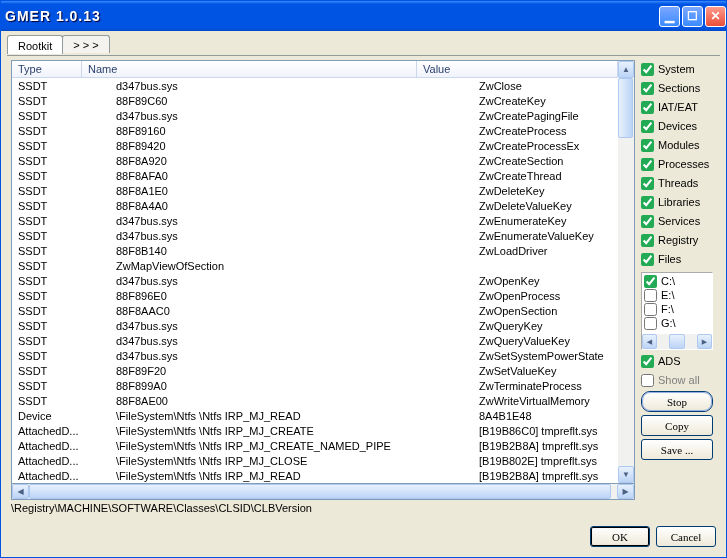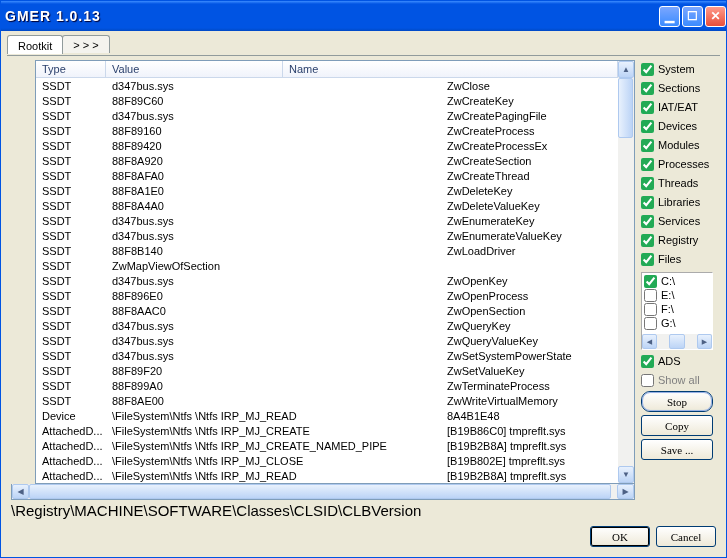--- a/index.html
+++ b/index.html
@@ -27,55 +27,55 @@
 
 .list-wrap { flex: 1; display: flex; flex-direction: column; }
 .list { flex: 1; border: 1px solid #7f9db9; background: #fff; overflow: hidden; display: flex; flex-direction: column; }
 .list-header { display: flex; background: linear-gradient(to bottom, #fff, #f0f3fb); border-bottom: 1px solid #cbd8eb; height: 17px; }
 .list-header .col { border-right: 1px solid #cbd8eb; padding: 1px 6px; color: #2a3f6b; font-size: 11px; display: flex; align-items: center; }
 .col-type { width: 70px; }
 .col-name { width: 335px; }
 .col-value { flex: 1; }
 
 .list-body { flex: 1; overflow: hidden; }
-.list-row { display: flex; height: 15px; }
+.list-row { display: flex; height: 15px; gap: 28px; }
 .list-row .cell { padding: 0 6px; font-size: 11px; color: #000; white-space: nowrap; overflow: hidden; text-overflow: ellipsis; display: flex; align-items: center; }
 
 .hscroll { height: 17px; background: #f1f1ef; border: 1px solid #7f9db9; border-top: none; display: flex; align-items: center; }
 .hscroll .sbtn { width: 17px; height: 15px; background: linear-gradient(to bottom, #e8f1fd, #bcd4f6); border: 1px solid #aec9ef; border-radius: 2px; display: flex; align-items: center; justify-content: center; font-size: 8px; color: #4d6185; }
 .hscroll .track { flex: 1; background: #f1f1ef; height: 15px; position: relative; }
 .hscroll .thumb { position: absolute; left: 0; top: 0; height: 15px; width: 99%; background: linear-gradient(to bottom, #e8f1fd, #bcd4f6); border: 1px solid #aec9ef; border-radius: 2px; }
 
 .vscroll { width: 17px; border: 1px solid #7f9db9; border-left: none; background: #f1f1ef; display: flex; flex-direction: column; }
 .vscroll .sbtn { height: 17px; background: linear-gradient(to bottom, #e8f1fd, #bcd4f6); border: 1px solid #aec9ef; border-radius: 2px; display: flex; align-items: center; justify-content: center; font-size: 8px; color: #4d6185; }
 .vscroll .track { flex: 1; background: #f1f1ef; position: relative; }
 .vscroll .thumb { position: absolute; top: 0; left: 0; width: 15px; height: 60px; background: linear-gradient(to right, #e8f1fd, #bcd4f6); border: 1px solid #aec9ef; border-radius: 2px; }
 
 .list-outer { display: flex; flex: 1; }
-.list-outer .list { border-right: none; margin-left: 24px; }
+.list-outer .list { border-right: none; }
 
 .side { width: 75px; display: flex; flex-direction: column; gap: 3px; padding-top: 1px; }
 .chk { display: flex; align-items: center; gap: 4px; font-size: 11px; height: 16px; }
 .chk input { width: 13px; height: 13px; accent-color: #2a5; }
 
 .drive-box { border: 1px inset #fff; background: #fff; height: 78px; width: 72px; display: flex; flex-direction: column; overflow: hidden; margin-top: 2px; }
 .drive-body { flex: 1; padding: 1px 2px; }
 .drive-body .chk { height: 14px; }
 .drive-scroll { height: 15px; background: #f1f1ef; display: flex; }
 .drive-scroll .sbtn { width: 15px; background: linear-gradient(to bottom, #e8f1fd, #bcd4f6); border: 1px solid #aec9ef; border-radius: 2px; font-size: 7px; display: flex; align-items: center; justify-content: center; color: #4d6185; }
 .drive-scroll .track { flex: 1; position: relative; }
 .drive-scroll .thumb { position: absolute; left: 30%; width: 40%; height: 100%; background: linear-gradient(to bottom, #e8f1fd, #bcd4f6); border: 1px solid #aec9ef; border-radius: 2px; }
 
 .showall { color: #808080; }
 
 .btn { height: 21px; border: 1px solid #003c74; background: linear-gradient(to bottom, #fff, #eee9d8); font-size: 11px; font-family: Tahoma; border-radius: 3px; display: flex; align-items: center; justify-content: center; cursor: pointer; }
 .btn.focus { outline: 1px solid #98b1e4; outline-offset: -2px; box-shadow: inset 0 0 2px #a1bde9; border-radius: 9px; }
 .side .btn { width: 72px; }
 
-.status-line { font-size: 15px; padding: 2px 0 0 0; }
+.status-line { font-size: 11px; padding: 2px 0 0 0; }
 
 .footer { display: flex; justify-content: flex-end; gap: 6px; margin-top: auto; }
 .footer .btn { width: 60px; }
 .footer .btn.def { box-shadow: 0 0 0 1px #000 inset, inset 0 0 2px #a1bde9; }
 </style>
 </head>
 <body>
 
 <div class="window">
   <div class="titlebar">
@@ -93,22 +93,22 @@
       <div class="tab inactive">&gt; &gt; &gt;</div>
     </div>
 
     <div class="panel">
       <div class="row-main">
         <div class="list-wrap">
           <div class="list-outer">
             <div class="list">
               <div class="list-header">
                 <div class="col col-type">Type</div>
+                <div class="col col-name">Name</div>
                 <div class="col col-value">Value</div>
-                <div class="col col-name">Name</div>
               </div>
               <div class="list-body" id="list-body">
                   <div class="list-row">
                     <div class="cell col-type">SSDT</div>
                     <div class="cell col-name">d347bus.sys</div>
                     <div class="cell col-value">ZwClose</div>
                   </div>
                   <div class="list-row">
                     <div class="cell col-type">SSDT</div>
                     <div class="cell col-name">88F89C60</div>

